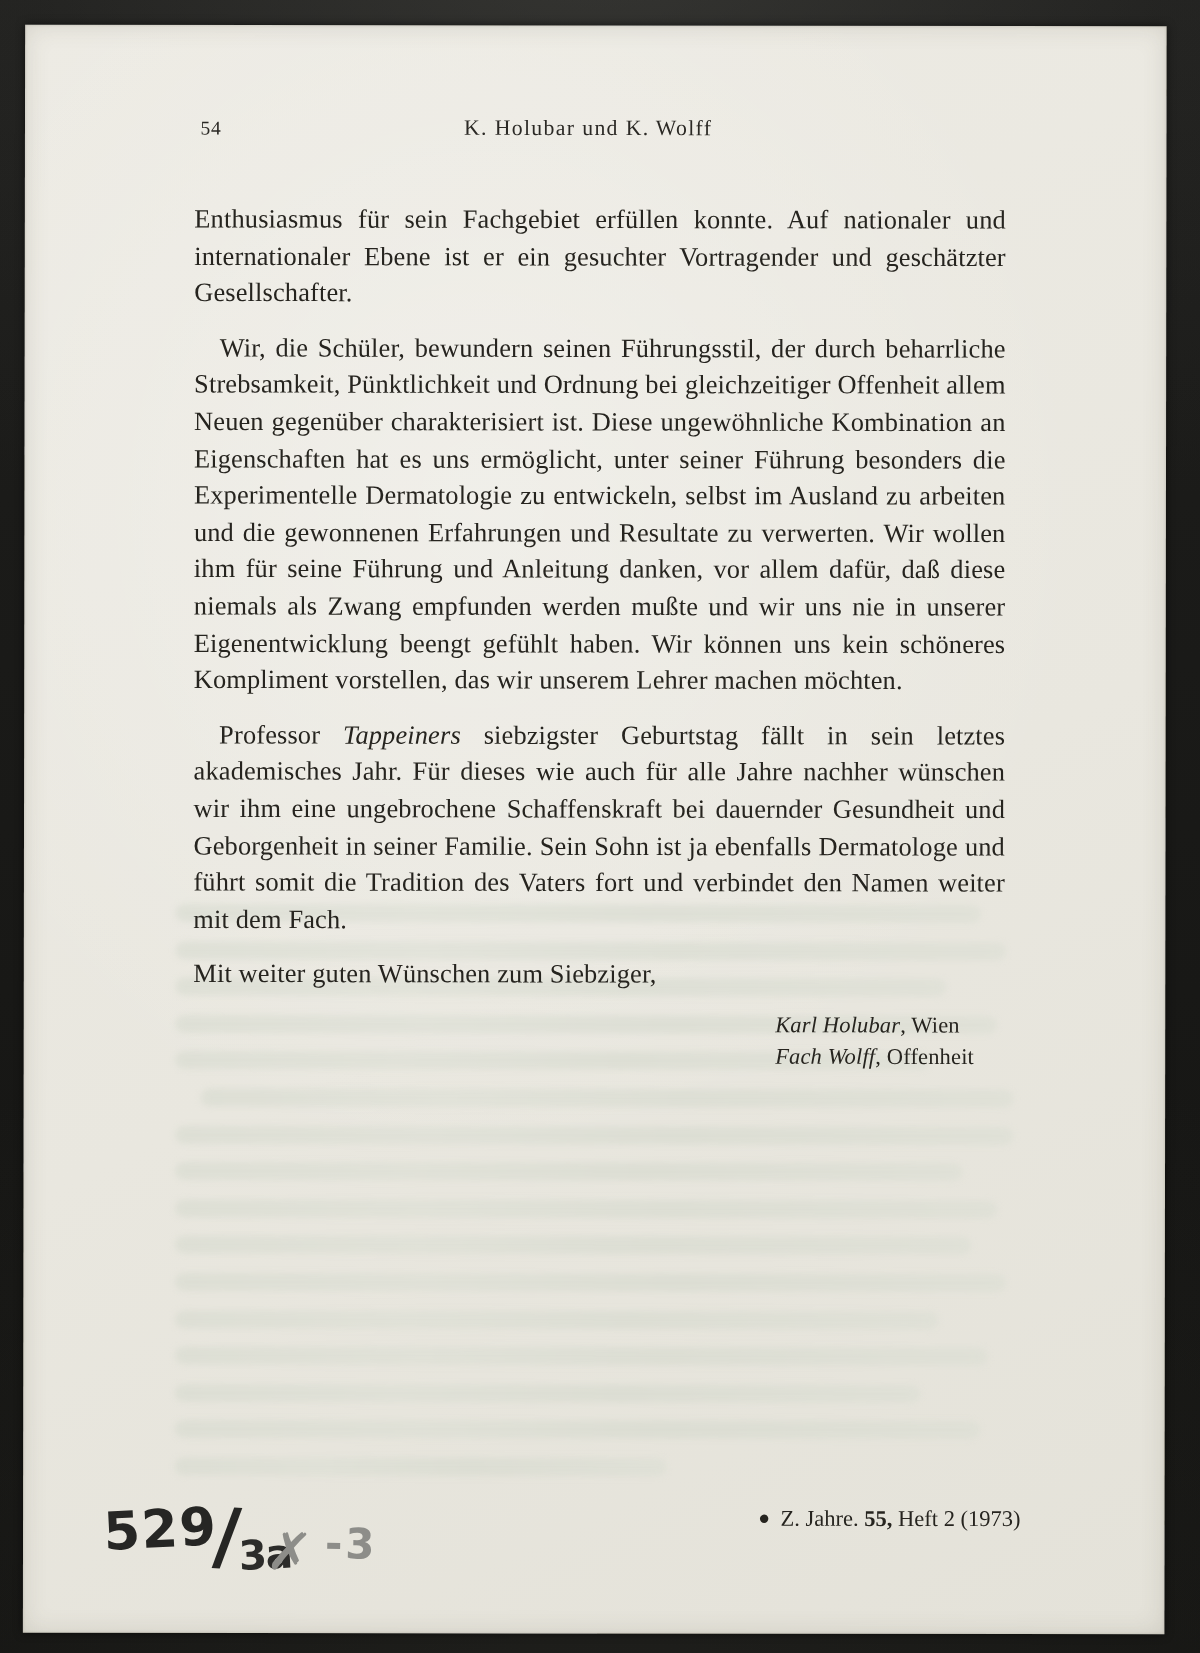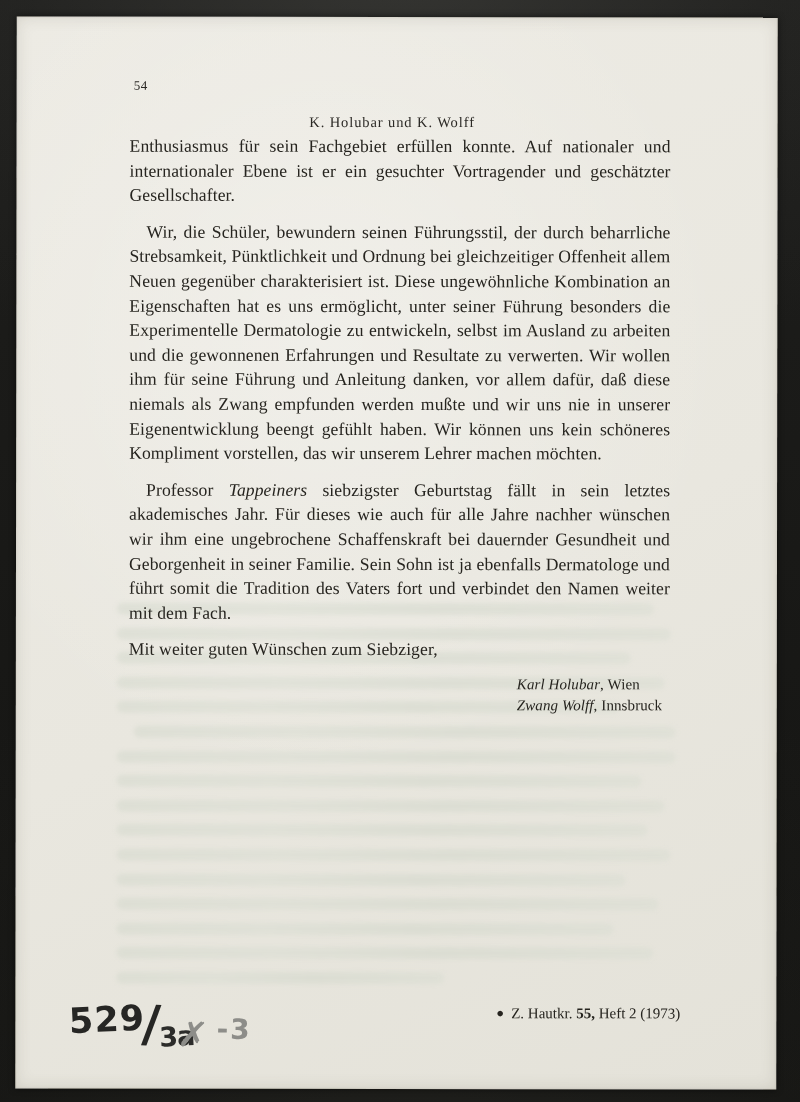--- a/index.html
+++ b/index.html
@@ -23,21 +23,21 @@
       linear-gradient(155deg,#edebe4 0%,#e9e7df 55%,#e4e2d9 100%);
     box-shadow:
       inset 0 0 16px rgba(85,78,60,.16),
       inset 0 0 2px rgba(85,78,60,.22),
       0 0 6px rgba(0,0,0,.6);
     transform:rotate(.08deg);
   }
   
   .runhead-row{position:absolute;left:101px;top:61px;width:565px;height:20px;color:#2b2925;}
   .pageno{position:absolute;left:16px;top:0;font-size:13px;letter-spacing:.5px;}
-  .runhead{position:absolute;left:0;right:16px;top:0;text-align:center;font-size:14.5px;letter-spacing:.9px;margin-top:36px;}
+  .runhead{position:absolute;left:0;right:16px;top:0;text-align:center;font-size:14.5px;letter-spacing:.9px;}
   
   .bodytext{
     position:absolute;left:101px;top:105px;width:565px;
     font-size:17.6px;line-height:24.6px;letter-spacing:.1px;
     color:#26241f;text-align:justify;z-index:2;
   }
   .bodytext p{margin:12px;}
   .bodytext p.indent{text-indent:17px;font-family:Liberation Serif, serif;}
   .closing{margin-top:5px !important;text-align:left;}
   .sig-block{margin:7px 0 0 400px;font-size:15px;line-height:21.5px;text-align:left;}
@@ -101,26 +101,26 @@
     <div class="gl" style="width:58%"></div>
   </div>
 
   <div class="bodytext">
     <p>Enthusiasmus für sein Fachgebiet erfüllen konnte. Auf nationaler und internationaler Ebene ist er ein gesuchter Vortragender und geschätzter Gesellschafter.</p>
     <p class="indent">Wir, die Schüler, bewundern seinen Führungsstil, der durch beharrliche Strebsamkeit, Pünktlichkeit und Ordnung bei gleichzeitiger Offenheit allem Neuen gegenüber charakterisiert ist. Diese ungewöhnliche Kombination an Eigenschaften hat es uns ermöglicht, unter seiner Führung besonders die Experimentelle Dermatologie zu entwickeln, selbst im Ausland zu arbeiten und die gewonnenen Erfahrungen und Resultate zu verwerten. Wir wollen ihm für seine Führung und Anleitung danken, vor allem dafür, daß diese niemals als Zwang empfunden werden mußte und wir uns nie in unserer Eigenentwicklung beengt gefühlt haben. Wir können uns kein schöneres Kompliment vorstellen, das wir unserem Lehrer machen möchten.</p>
     <p class="indent"><span>Professor </span><em>Tappeiners</em><span> siebzigster Geburtstag fällt in sein letztes akademisches Jahr. Für dieses wie auch für alle Jahre nachher wünschen wir ihm eine ungebrochene Schaffenskraft bei dauernder Gesundheit und Geborgenheit in seiner Familie. Sein Sohn ist ja ebenfalls Dermatologe und führt somit die Tradition des Vaters fort und verbindet den Namen weiter mit dem Fach.</span></p>
     <p class="closing">Mit weiter guten Wünschen zum Siebziger,</p>
     <div class="sig-block">
       <div><span class="sig-name">Karl Holubar</span><span>, Wien</span></div>
-      <div><span class="sig-name">Zwang Wolff</span><span>, Innsbruck</span></div>
+      <div><span class="sig-name">Fach Wolff</span><span>, Offenheit</span></div>
     </div>
   </div>
 
   <div class="colophon">
-    <span class="dot">●</span><span>Z. Hautkr.</span>
+    <span class="dot">●</span><span>Z. Jahre.</span>
     <span class="vol">55,</span>
     <span>Heft 2 (1973)</span>
   </div>
 
   <div class="annotation">
     <span class="ann-num">529</span><span class="ann-slash">/</span><span class="ann-sub">3a</span><span class="ann-cross">✗</span><span class="ann-pencil">-3</span>
   </div>
 
 </div>
 

